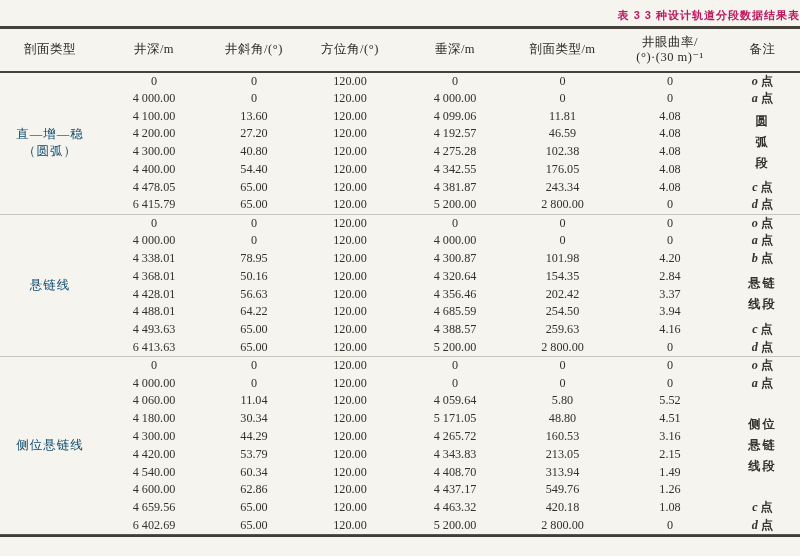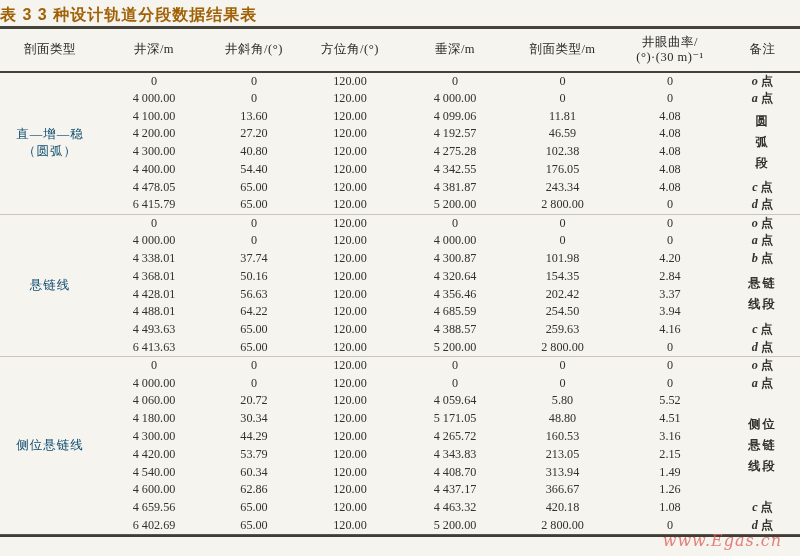--- a/index.html
+++ b/index.html
@@ -6,28 +6,28 @@
   html,body { width:800px; height:556px; overflow:hidden; }
   body {
     background:#f5f4ef;
     font-family:"Liberation Serif","DejaVu Serif",serif;
     color:#2e2c29;
     position:relative;
   }
   .page { width:800px; height:556px; position:relative; padding-top:4px; }
 
   .table-title {
-    text-align:left;
+    text-align:right;
     font-family:"Liberation Sans","DejaVu Sans",sans-serif;
     font-weight:bold;
-    font-size:16px;
+    font-size:11px;
     letter-spacing:1px;
     height:22px;
     line-height:22px;
-    color:#a16207;
+    color:#be185d;
   }
 
   table.data-table {
     width:800px;
     border-collapse:collapse;
     table-layout:fixed;
     border-top:3px solid #45423c;
     padding-left:47px;
   }
   col.c1{width:100px;} col.c2{width:108px;} col.c3{width:92px;} col.c4{width:100px;}
@@ -218,21 +218,21 @@
           <td>4 000.00</td>
           <td>0</td>
           <td>120.00</td>
           <td>4 000.00</td>
           <td>0</td>
           <td>0</td>
           <td class="remark-cell" rowspan="1"><i class="pt-letter">a</i><span>点</span></td>
         </tr>
         <tr>
           <td>4 338.01</td>
-          <td>37.74</td>
+          <td>78.95</td>
           <td>120.00</td>
           <td>4 300.87</td>
           <td>101.98</td>
           <td>4.20</td>
           <td class="remark-cell" rowspan="1"><i class="pt-letter">b</i><span>点</span></td>
         </tr>
         <tr>
           <td>4 368.01</td>
           <td>50.16</td>
           <td>120.00</td>
@@ -296,21 +296,21 @@
           <td>4 000.00</td>
           <td>0</td>
           <td>120.00</td>
           <td>0</td>
           <td>0</td>
           <td>0</td>
           <td class="remark-cell" rowspan="1"><i class="pt-letter">a</i><span>点</span></td>
         </tr>
         <tr>
           <td>4 060.00</td>
-          <td>20.72</td>
+          <td>11.04</td>
           <td>120.00</td>
           <td>4 059.64</td>
           <td>5.80</td>
           <td>5.52</td>
           <td class="remark-cell" rowspan="6">
             <div class="rline">侧位</div>
             <div class="rline">悬链</div>
             <div class="rline">线段</div>
           </td>
         </tr>
@@ -344,21 +344,21 @@
           <td>120.00</td>
           <td>4 408.70</td>
           <td>313.94</td>
           <td>1.49</td>
         </tr>
         <tr>
           <td>4 600.00</td>
           <td>62.86</td>
           <td>120.00</td>
           <td>4 437.17</td>
-          <td>366.67</td>
+          <td>549.76</td>
           <td>1.26</td>
         </tr>
         <tr>
           <td>4 659.56</td>
           <td>65.00</td>
           <td>120.00</td>
           <td>4 463.32</td>
           <td>420.18</td>
           <td>1.08</td>
           <td class="remark-cell" rowspan="1"><i class="pt-letter">c</i><span>点</span></td>
@@ -370,14 +370,13 @@
           <td>5 200.00</td>
           <td>2 800.00</td>
           <td>0</td>
           <td class="remark-cell" rowspan="1"><i class="pt-letter">d</i><span>点</span></td>
         </tr>
       </tbody>
     </table>
 
   <div class="bottom-rule"></div>
 
-  <div class="watermark" style="color: rgb(226, 97, 92);">www.Egas.cn</div>
 </div>
 
 </body></html>

